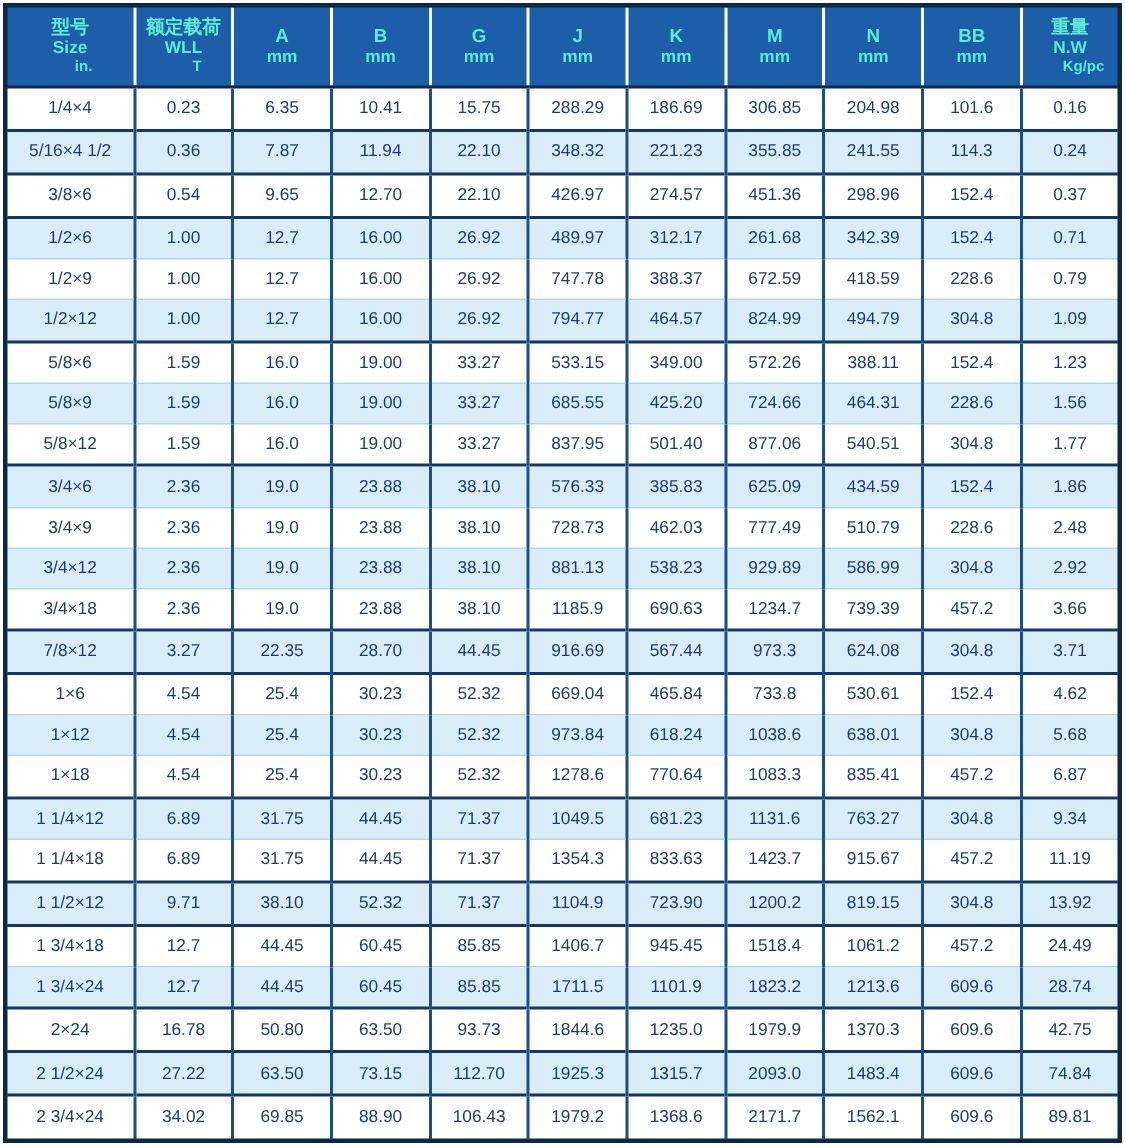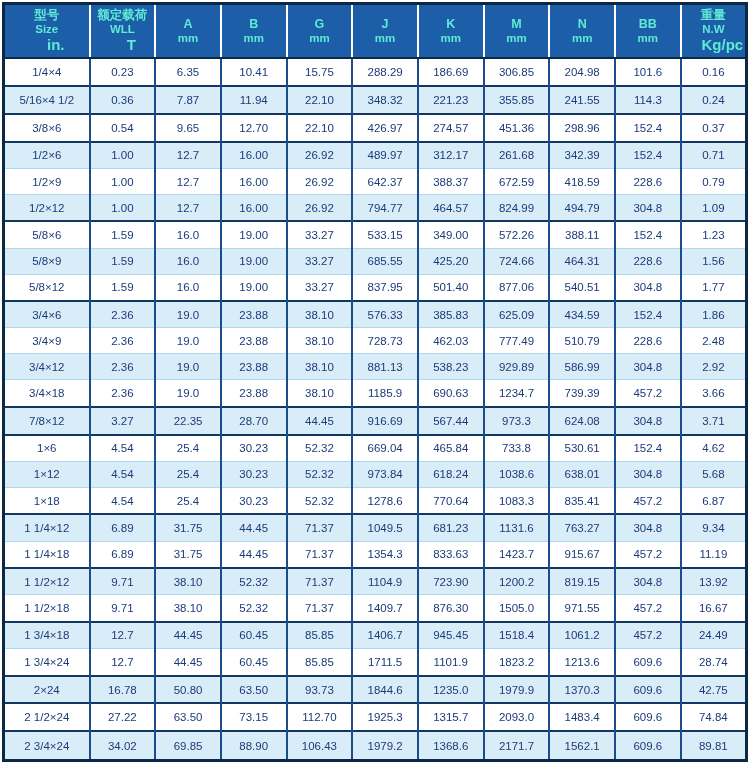--- a/index.html
+++ b/index.html
@@ -33,21 +33,21 @@
     border-bottom: 2px solid #0b2844;
     font-weight: bold;
     height: 50px;
     padding: 1px 0;
     vertical-align: middle;
     text-align: center;
   }
   thead th:first-child { border-left: none; }
   .h-line1 { display: block; font-size: 12.5px; line-height: 1.2; }
   .h-line2 { display: block; font-size: 11.5px; line-height: 1.2; }
-  .h-line3 { display: block; font-size: 15px; line-height: 1.2; margin-left: 18px; }
+  .h-line3 { display: block; font-size: 10px; line-height: 1.2; margin-left: 18px; }
   .h-line1:empty, .h-line2:empty, .h-line3:empty { display: none; }
   tbody td {
     border-left: 2px solid #1b4d8a;
     border-top: 1px solid #aed8f0;
     color: #1c3a78;
     font-size: 11.5px;
     text-align: center;
     vertical-align: middle;
     padding: 0;
     background: #ffffff;
@@ -180,21 +180,21 @@
           <td>342.39</td>
           <td>152.4</td>
           <td>0.71</td>
         </tr>
         <tr>
           <td>1/2×9</td>
           <td>1.00</td>
           <td>12.7</td>
           <td>16.00</td>
           <td>26.92</td>
-          <td>642.37</td>
+          <td>747.78</td>
           <td>388.37</td>
           <td>672.59</td>
           <td>418.59</td>
           <td>228.6</td>
           <td>0.79</td>
         </tr>
         <tr>
           <td>1/2×12</td>
           <td>1.00</td>
           <td>12.7</td>
@@ -382,33 +382,20 @@
           <td>38.10</td>
           <td>52.32</td>
           <td>71.37</td>
           <td>1104.9</td>
           <td>723.90</td>
           <td>1200.2</td>
           <td>819.15</td>
           <td>304.8</td>
           <td>13.92</td>
         </tr>
-        <tr>
-          <td>1 1/2×18</td>
-          <td>9.71</td>
-          <td>38.10</td>
-          <td>52.32</td>
-          <td>71.37</td>
-          <td>1409.7</td>
-          <td>876.30</td>
-          <td>1505.0</td>
-          <td>971.55</td>
-          <td>457.2</td>
-          <td>16.67</td>
-        </tr>
         <tr class="group-start">
           <td>1 3/4×18</td>
           <td>12.7</td>
           <td>44.45</td>
           <td>60.45</td>
           <td>85.85</td>
           <td>1406.7</td>
           <td>945.45</td>
           <td>1518.4</td>
           <td>1061.2</td>

